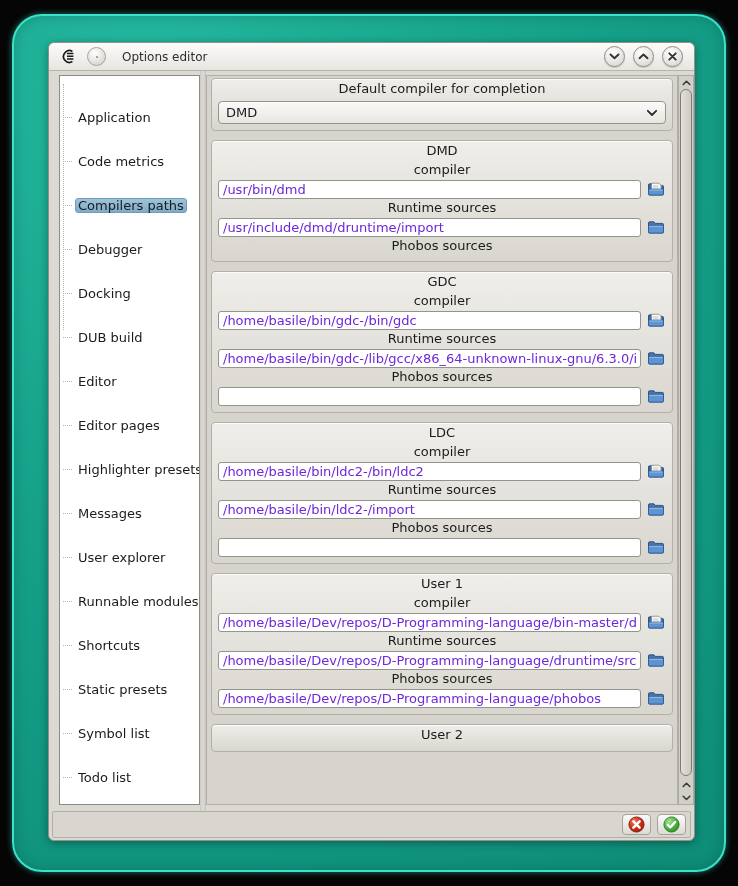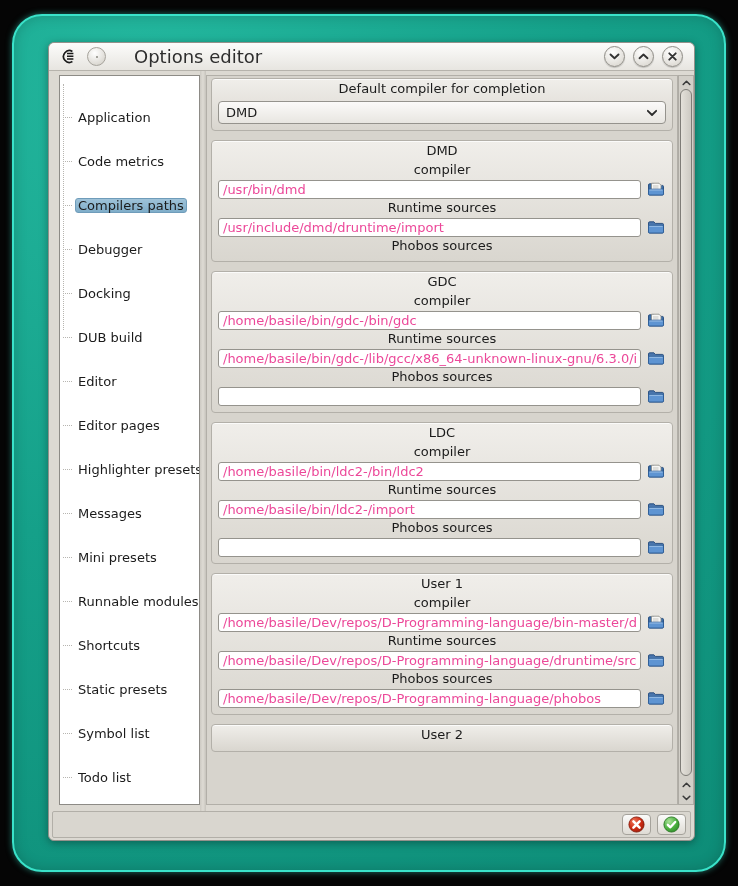--- a/index.html
+++ b/index.html
@@ -36,21 +36,21 @@
     display:flex; align-items:center; padding:0 11px;
     border-radius:5px 5px 0 0;
   }
   .titlebar .logo { width:17px; height:17px; flex:0 0 auto; }
   .menu-btn {
     width:19px; height:19px; border-radius:50%; margin-left:10px;
     background:radial-gradient(circle at 40% 30%, #ffffff, #d9d6cf 80%);
     border:1px solid #a5a29b; position:relative; flex:0 0 auto;
   }
   .menu-btn::after{content:''; position:absolute; left:8px; top:8px; width:2px; height:2px; border-radius:50%; background:#8a8880;}
-  .title-text { margin-left:28px; font-size:18px; color:#2e2e2e; }
+  .title-text { margin-left:16px; font-size:12px; color:#2e2e2e; }
   .tb-spacer { flex:1; }
   .win-btn {
     width:21px; height:21px; border-radius:50%; margin-left:8px;
     background:radial-gradient(circle at 40% 30%, #ffffff, #dbd8d1 85%);
     border:1px solid #8f8d87;
     box-shadow:0 1px 1px rgba(0,0,0,.18);
     display:flex; align-items:center; justify-content:center;
   }
   
   .content { position:absolute; left:0; top:28px; right:0; height:740px; }
@@ -88,21 +88,21 @@
     background:linear-gradient(#f0eeea, #d9d6cf);
     box-shadow: inset 0 1px 0 rgba(255,255,255,.75);
     padding:0 6px 6px;
   }
   .group-title { text-align:center; font-size:13px; line-height:20px; height:20px; }
   .field-label { text-align:center; font-size:13px; line-height:18px; height:18px; }
   .field-row { display:flex; align-items:center; gap:5px; height:20px; }
   .field-row input {
     flex:1; height:19px; font-family:"DejaVu Sans", sans-serif; font-size:13px;
     border:1px solid #95938d; border-radius:3px; background:#ffffff;
-    padding:0 4px; color:#ec4899; outline:none; min-width:0;
+    padding:0 4px; color:#6d28d9; outline:none; min-width:0;
   }
   .icon-btn { width:20px; height:17px; flex:0 0 auto; display:flex; align-items:center; justify-content:center; }
   .combo {
     height:23px; margin-top:2px; border:1px solid #95938d; border-radius:4px;
     background:linear-gradient(#fbfaf9,#e8e6e1);
     display:flex; align-items:center; padding:0 7px; font-size:13px;
   }
   .combo .combo-val { flex:1; }
   
   .scrollbar {
@@ -201,21 +201,21 @@
 
   <div class="tree-item" data-interactable="true">
     <span class="lbl" data-interactable="false">Highlighter presets</span>
   </div>
 
   <div class="tree-item" data-interactable="true">
     <span class="lbl" data-interactable="false">Messages</span>
   </div>
 
   <div class="tree-item" data-interactable="true">
-    <span class="lbl" data-interactable="false">Mini presets</span>
+    <span class="lbl" data-interactable="false">User explorer</span>
   </div>
 
   <div class="tree-item" data-interactable="true">
     <span class="lbl" data-interactable="false">Runnable modules</span>
   </div>
 
   <div class="tree-item" data-interactable="true">
     <span class="lbl" data-interactable="false">Shortcuts</span>
   </div>
 

